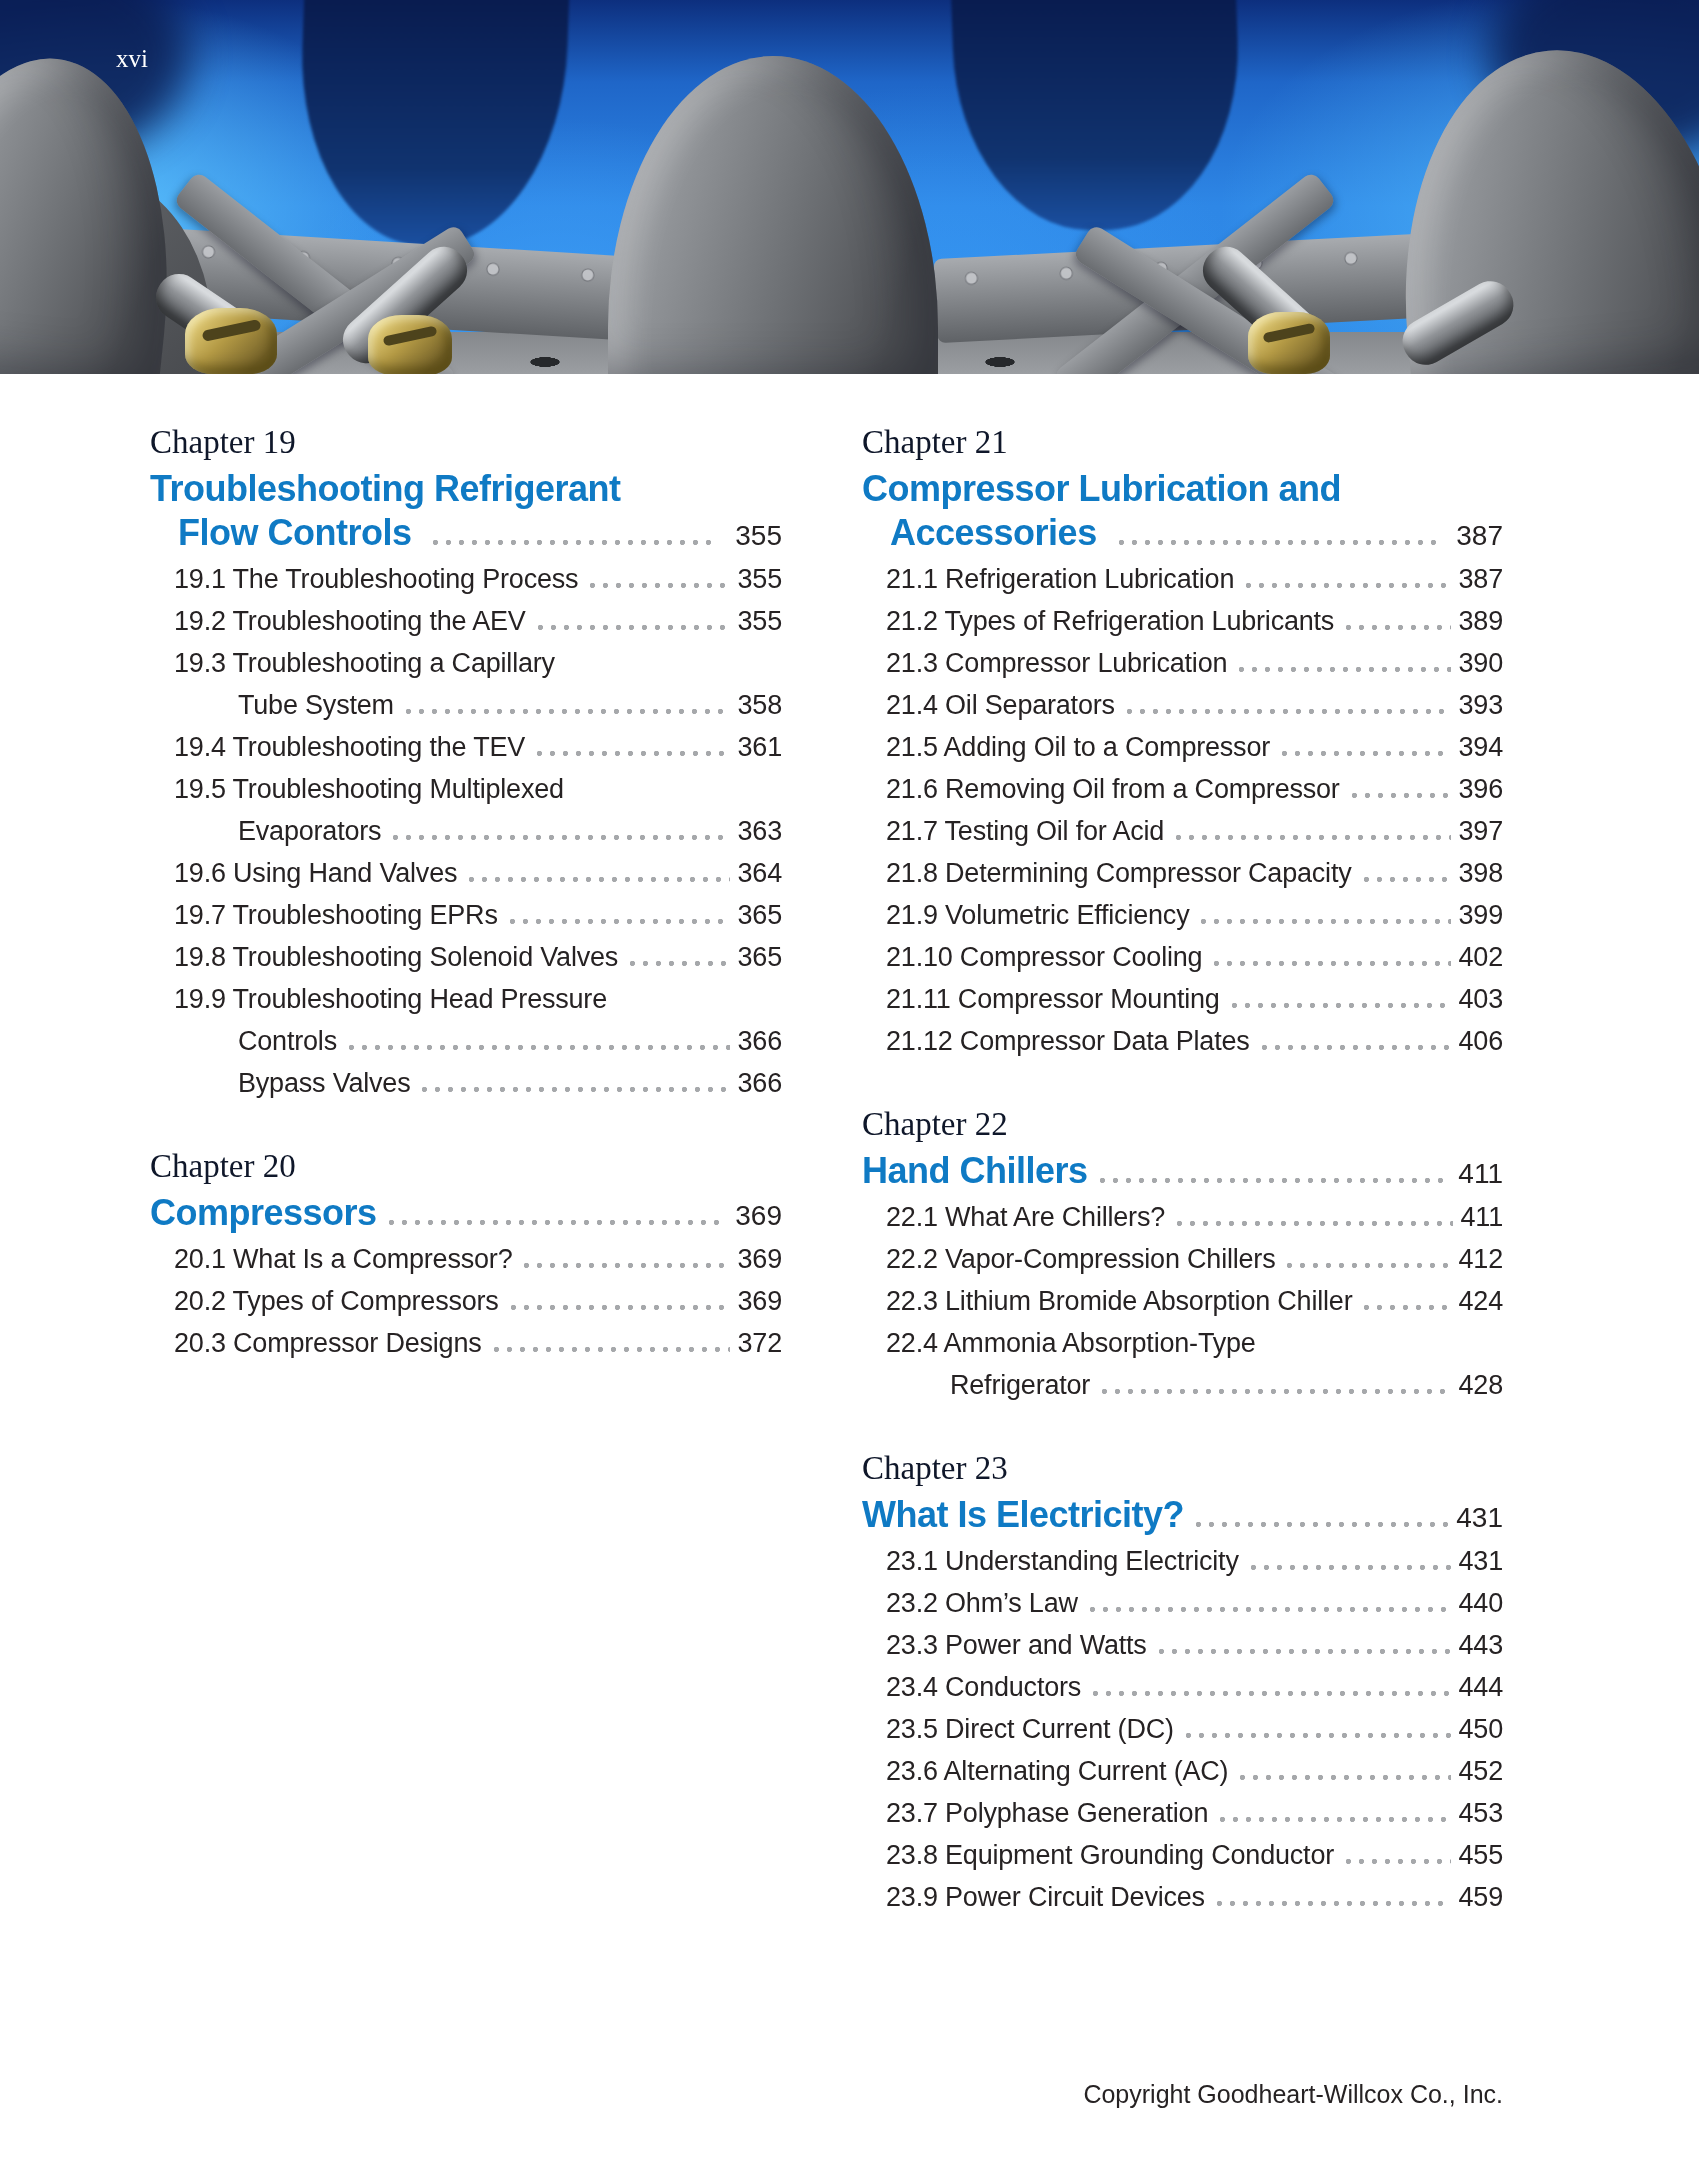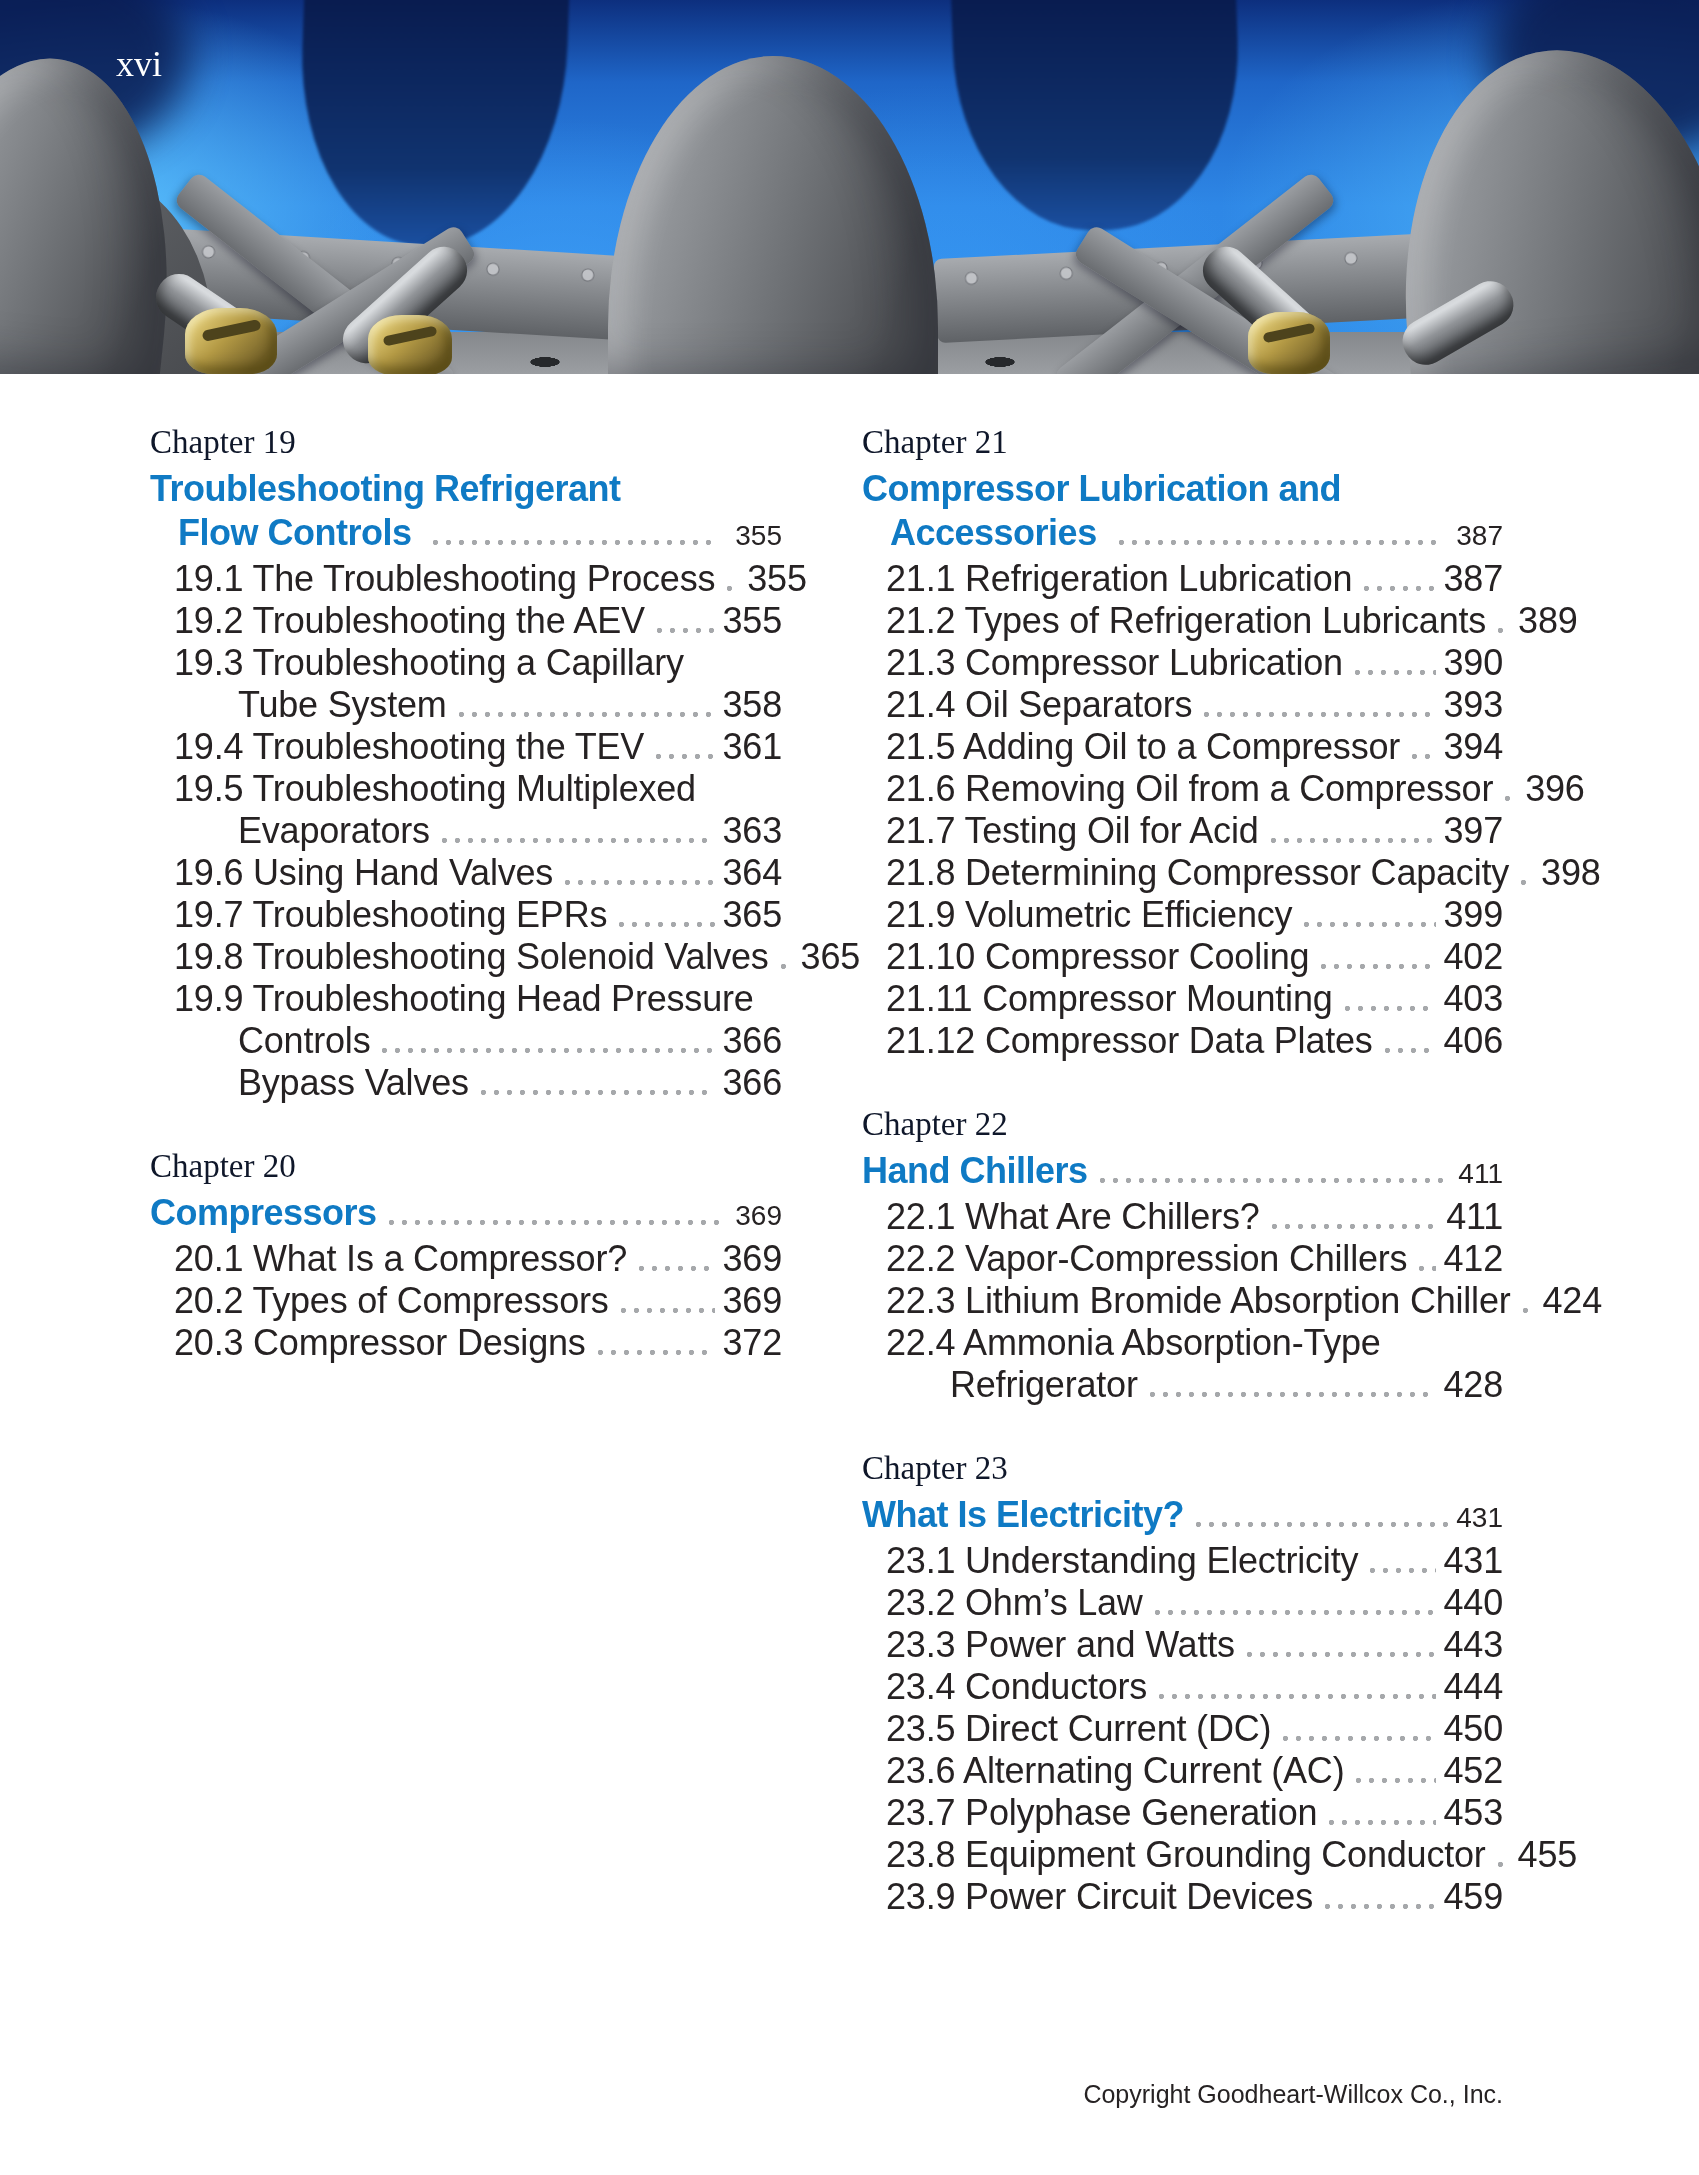--- a/index.html
+++ b/index.html
@@ -67,33 +67,33 @@
   .clip.k4 { left: 1398px; top: 300px; width: 120px; transform: rotate(-30deg); }
   .bolt { background: linear-gradient(135deg, #e8d27c 10%, #b49a45 45%, #77642a 80%);
     border-radius: 40% 40% 30% 30%;
     box-shadow: inset -6px -8px 12px rgba(60,50,0,.5), inset 4px 4px 8px rgba(255,255,230,.5); }
   .bolt::after { content: ""; position: absolute; left: 18%; top: 26%; width: 64%; height: 16%;
     background: #4d431c; border-radius: 8px; transform: rotate(-12deg); }
   .bolt.b1 { left: 185px; top: 308px; width: 92px; height: 66px; }
   .bolt.b2 { left: 368px; top: 315px; width: 84px; height: 60px; }
   .bolt.b3 { left: 1248px; top: 312px; width: 82px; height: 62px; }
   .folio { left: 116px; top: 46px; color: #ffffff;
-    font-family: "Liberation Serif", serif; font-size: 36px; line-height: 1; }
+    font-family: "Liberation Serif", serif; font-size: 25px; line-height: 1; }
 
   
   .column { position: absolute; top: 424px; }
   #col-left { left: 150px; width: 632px; }
   #col-right { left: 862px; width: 641px; }
   .section + .section { margin-top: 44px; }
   .chapter-label { font-family: "Liberation Serif", serif; font-size: 33px; line-height: 1.15;
     color: #0f172a; margin-bottom: 5px; }
   .title-line { display: flex; align-items: baseline; font-weight: bold; font-size: 36px;
     line-height: 44px; color: #0f7ac4; letter-spacing: -0.5px; }
   .title-line.cont { padding-left: 28px; gap: 10px; }
-  .entry-line { display: flex; align-items: baseline; font-size: 36px; line-height: 42px;
+  .entry-line { display: flex; align-items: baseline; font-size: 27px; line-height: 42px;
     color: #262223; letter-spacing: -0.2px; padding-left: 24px; }
   .entry-line.cont { padding-left: 88px; }
   .line-text { white-space: nowrap; }
   .leader { flex: 1 1 18px; min-width: 12px; height: 5px; margin: 0 8px 1px 12px;
     background-image: radial-gradient(circle at 2.4px 2.4px, #a6a8ab 2.3px, rgba(166,168,171,0) 3px);
     background-size: 13px 5px; background-repeat: repeat-x; background-position: left bottom; }
   .pagenum { white-space: nowrap; }
   .title-line .pagenum { font-weight: 400; font-size: 28px; letter-spacing: 0; color: #262223; }
   .copyright { position: absolute; left: 862px; width: 641px; top: 2080px; text-align: right;
     font-size: 25px; color: #262223; }

